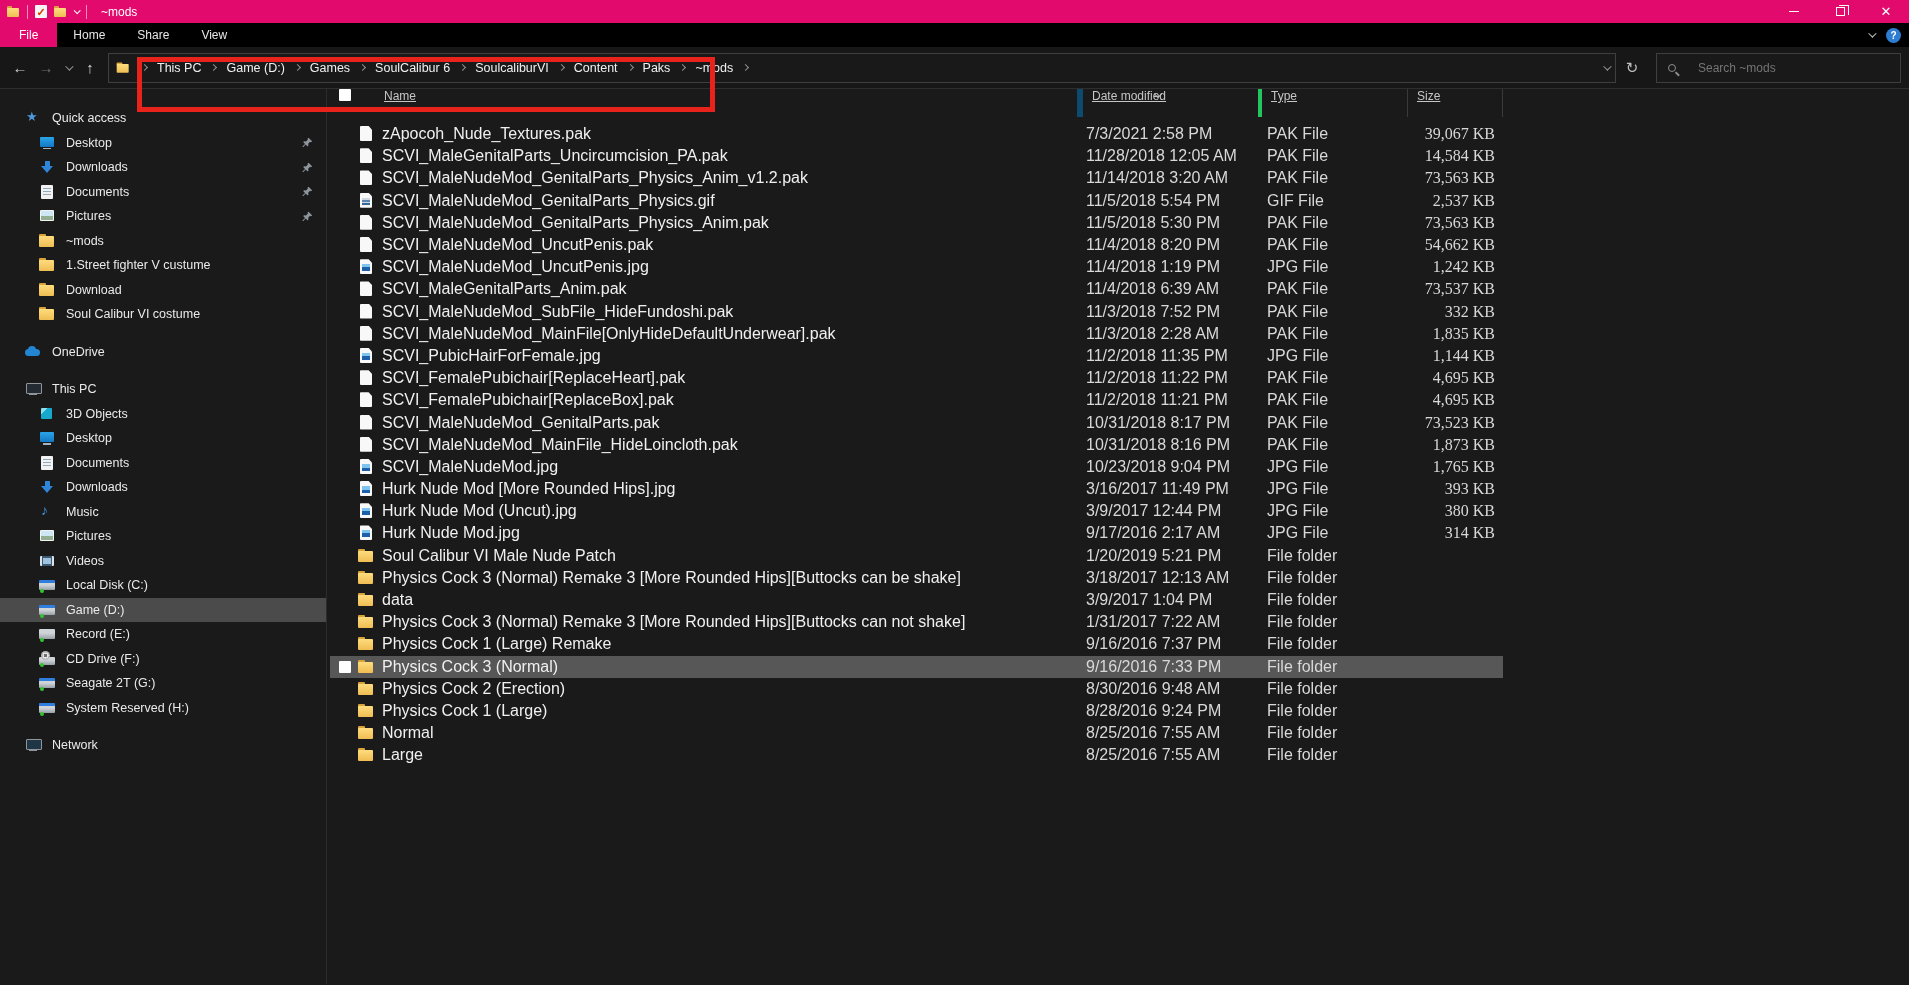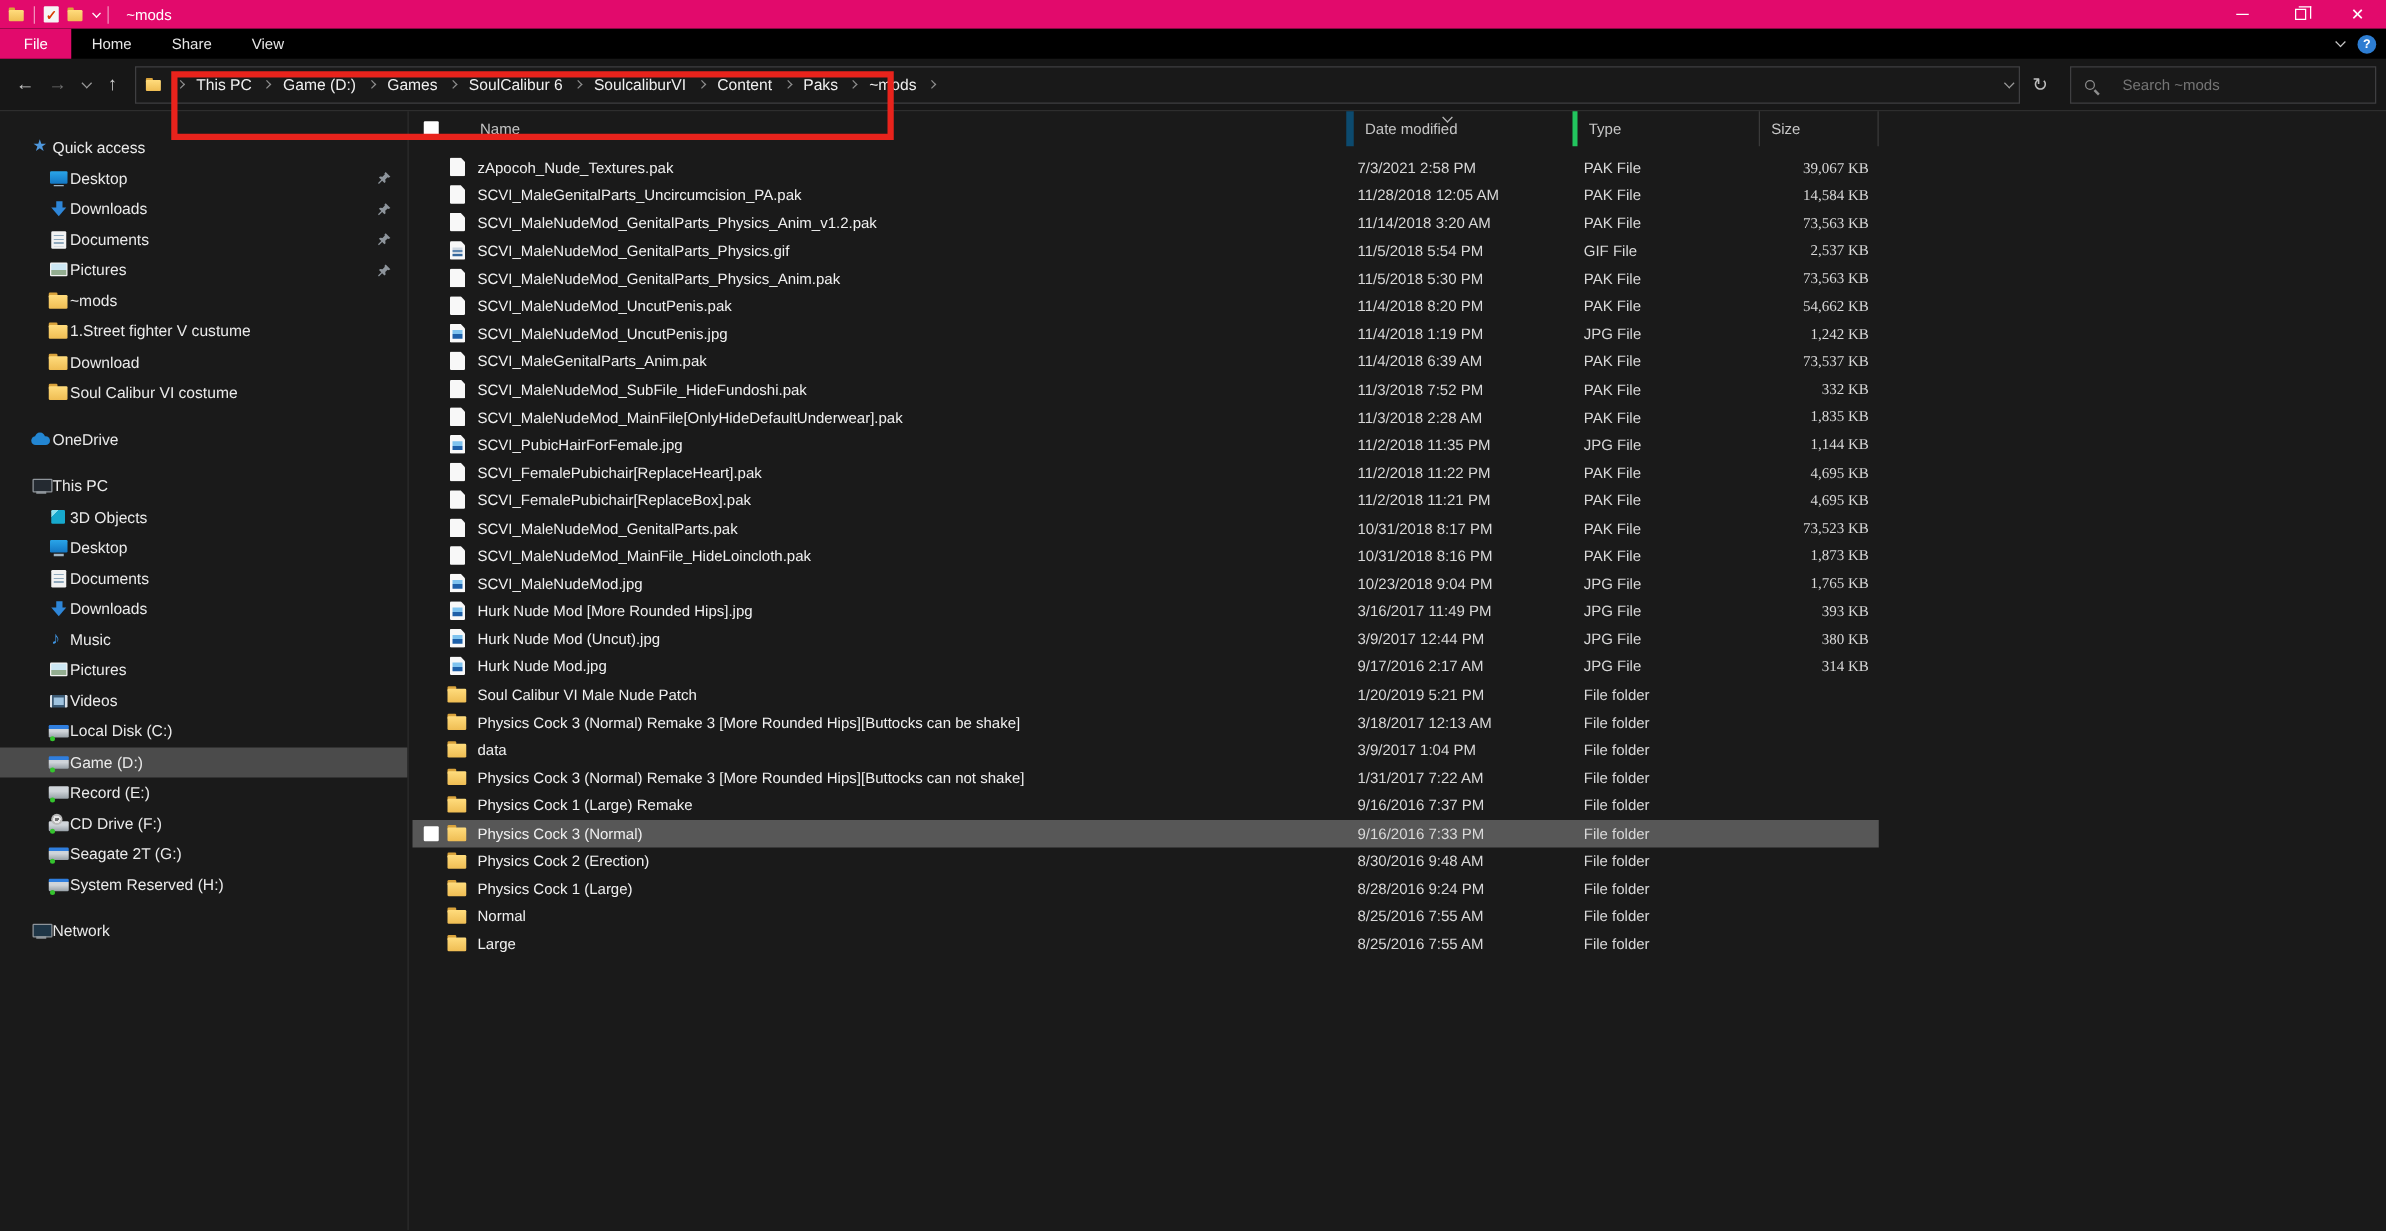--- a/index.html
+++ b/index.html
@@ -48,39 +48,39 @@
   .searchbox input { background:transparent; border:none; outline:none; color:#9a9a9a; font-size:12px; font-family:"Liberation Sans",sans-serif; width:100%; }
   .mag { width:8px; height:8px; border:1.5px solid #8d8d8d; border-radius:50%; position:relative; flex:0 0 auto; }
   .mag::after { content:""; position:absolute; width:5px; height:1.5px; background:#8d8d8d; transform:rotate(45deg); left:6px; top:8px; }
 
   
   .annotation-box { position:absolute; left:137px; top:57px; width:578px; height:55px; border:5px solid #e8231c; z-index:60; pointer-events:none; }
 
   
   .main { display:flex; height:895px; }
   .sidebar { width:327px; flex:0 0 327px; border-right:1px solid #2c2c2c; padding-top:17px; font-size:12.5px; overflow:hidden; }
-  .sb-row { height:24.5px; display:flex; align-items:center; color:#eaeaea; white-space:nowrap; }
+  .sb-row { height:24.5px; display:flex; align-items:center; gap:10px; color:#eaeaea; white-space:nowrap; }
   .sb-root { padding-left:25px; }
   .sb-child { padding-left:39px; }
   .sb-gap { height:13px; }
   .sb-selected { background:#4b4b4b; }
   .pin-wrap { margin-left:auto; margin-right:13px; display:flex; }
 
   
   .filepanel { flex:1; padding-left:3px; position:relative; }
   .listheader { height:28px; display:flex; align-items:stretch; width:1173px; font-size:12px; color:#c6c6c6; }
-  .lh-cell { display:flex; align-items:center; position:relative; }
+  .lh-cell { display:flex; position:relative;text-decoration:underline; }
   .lh-check { flex:0 0 28px; padding-left:9px; }
   .lh-name { flex:0 0 719px; padding-left:26px; }
   .lh-date { flex:0 0 181px; padding-left:9px; border-left:6px solid #0c4a6e; }
   .lh-type { flex:0 0 149px; padding-left:9px; border-left:4px solid #22c55e; }
   .lh-size { flex:0 0 96px;  padding-left:9px; border-left:1px solid #3a3a3a; border-right:1px solid #3a3a3a; }
   .sort-caret { position:absolute; top:2px; left:72px; width:6px; height:6px; border-right:1.4px solid #bdbdbd; border-bottom:1.4px solid #bdbdbd; transform:rotate(45deg); }
   .rows { margin-top:6px; }
-  .frow { height:22.2px; display:flex; align-items:center; width:1173px; font-size:12px; }
+  .frow { height:22.2px; display:flex; align-items:center; width:1173px; font-size:16px; }
   .frow.selected { background:#575757; }
   .c-check { flex:0 0 28px; padding-left:9px; display:flex; align-items:center; }
   .c-icon { flex:0 0 24px; display:flex; align-items:center; }
   .c-name { flex:0 0 695px; color:#f0f0f0; white-space:nowrap; overflow:hidden; }
   .c-date { flex:0 0 181px; padding-left:9px; color:#d8d8d8; }
   .c-type { flex:0 0 149px; padding-left:9px; color:#d8d8d8; }
   .c-size { flex:0 0 96px; padding-right:8px; text-align:right; color:#d8d8d8;font-family:Liberation Serif, serif; }
   .checkbox { width:12px; height:12px; background:#fff; border-radius:1px; }
 
   

